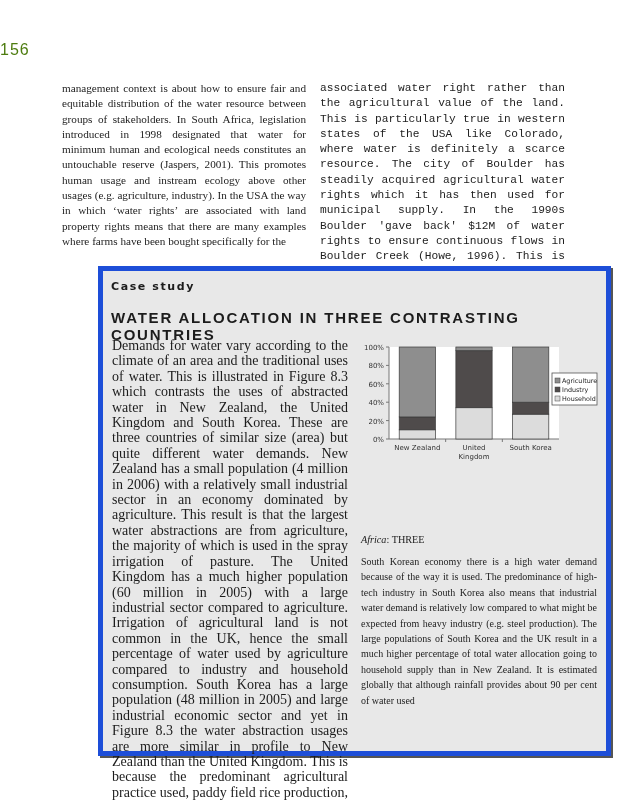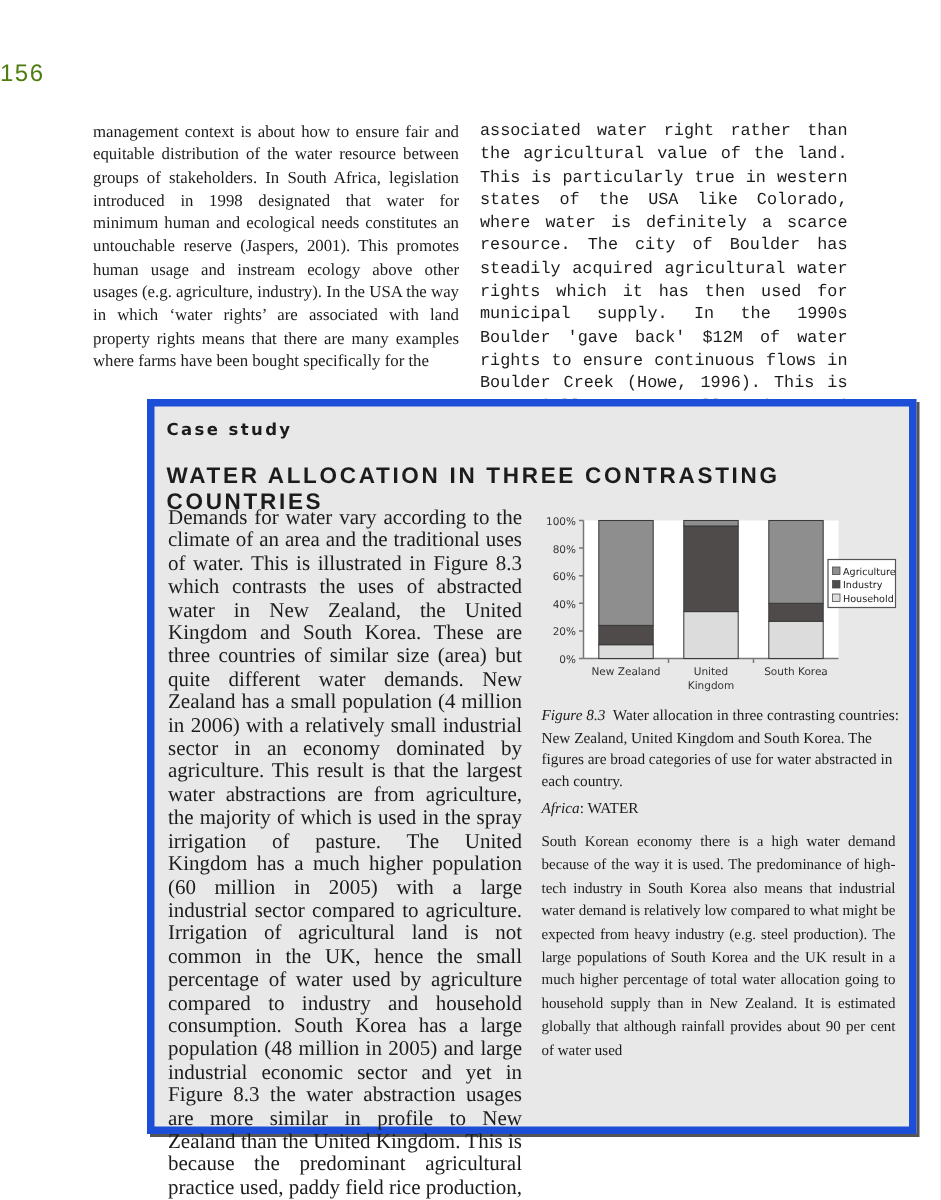--- a/index.html
+++ b/index.html
@@ -76,22 +76,18 @@
         <rect x="193" y="32" width="45" height="32" fill="#ffffff" stroke="#555" stroke-width="0.8"></rect>
         <rect x="196" y="37" width="5" height="5" fill="#8e8e8e" stroke="#444" stroke-width="0.5"></rect>
         <text x="203" y="42" font-size="6.4" fill="#222">Agriculture</text>
         <rect x="196" y="46" width="5" height="5" fill="#4f4b4b" stroke="#444" stroke-width="0.5"></rect>
         <text x="203" y="51" font-size="6.4" fill="#222">Industry</text>
         <rect x="196" y="55" width="5" height="5" fill="#dcdcdc" stroke="#444" stroke-width="0.5"></rect>
         <text x="203" y="60" font-size="6.4" fill="#222">Household</text>
       </svg>
   </div>
 
-  <div class="caption">
-    <i>Figure 8.3</i>&nbsp;
-    <span>Water allocation in three contrasting countries: New Zealand, United Kingdom and South Korea. The figures are broad categories of use for water abstracted in each country.</span>
-  </div>
   <div class="source">
-    <i>Africa</i><span>: WATER</span>
+    <i>Africa</i><span>: THREE</span>
   </div>
 
   <div class="box-right">South Korean economy there is a high water demand because of the way it is used. The predominance of high-tech industry in South Korea also means that industrial water demand is relatively low compared to what might be expected from heavy industry (e.g. steel production). The large populations of South Korea and the UK result in a much higher percentage of total water allocation going to household supply than in New Zealand. It is estimated globally that although rainfall provides about 90 per cent of water used</div>
 </div>
 
 </body></html>

